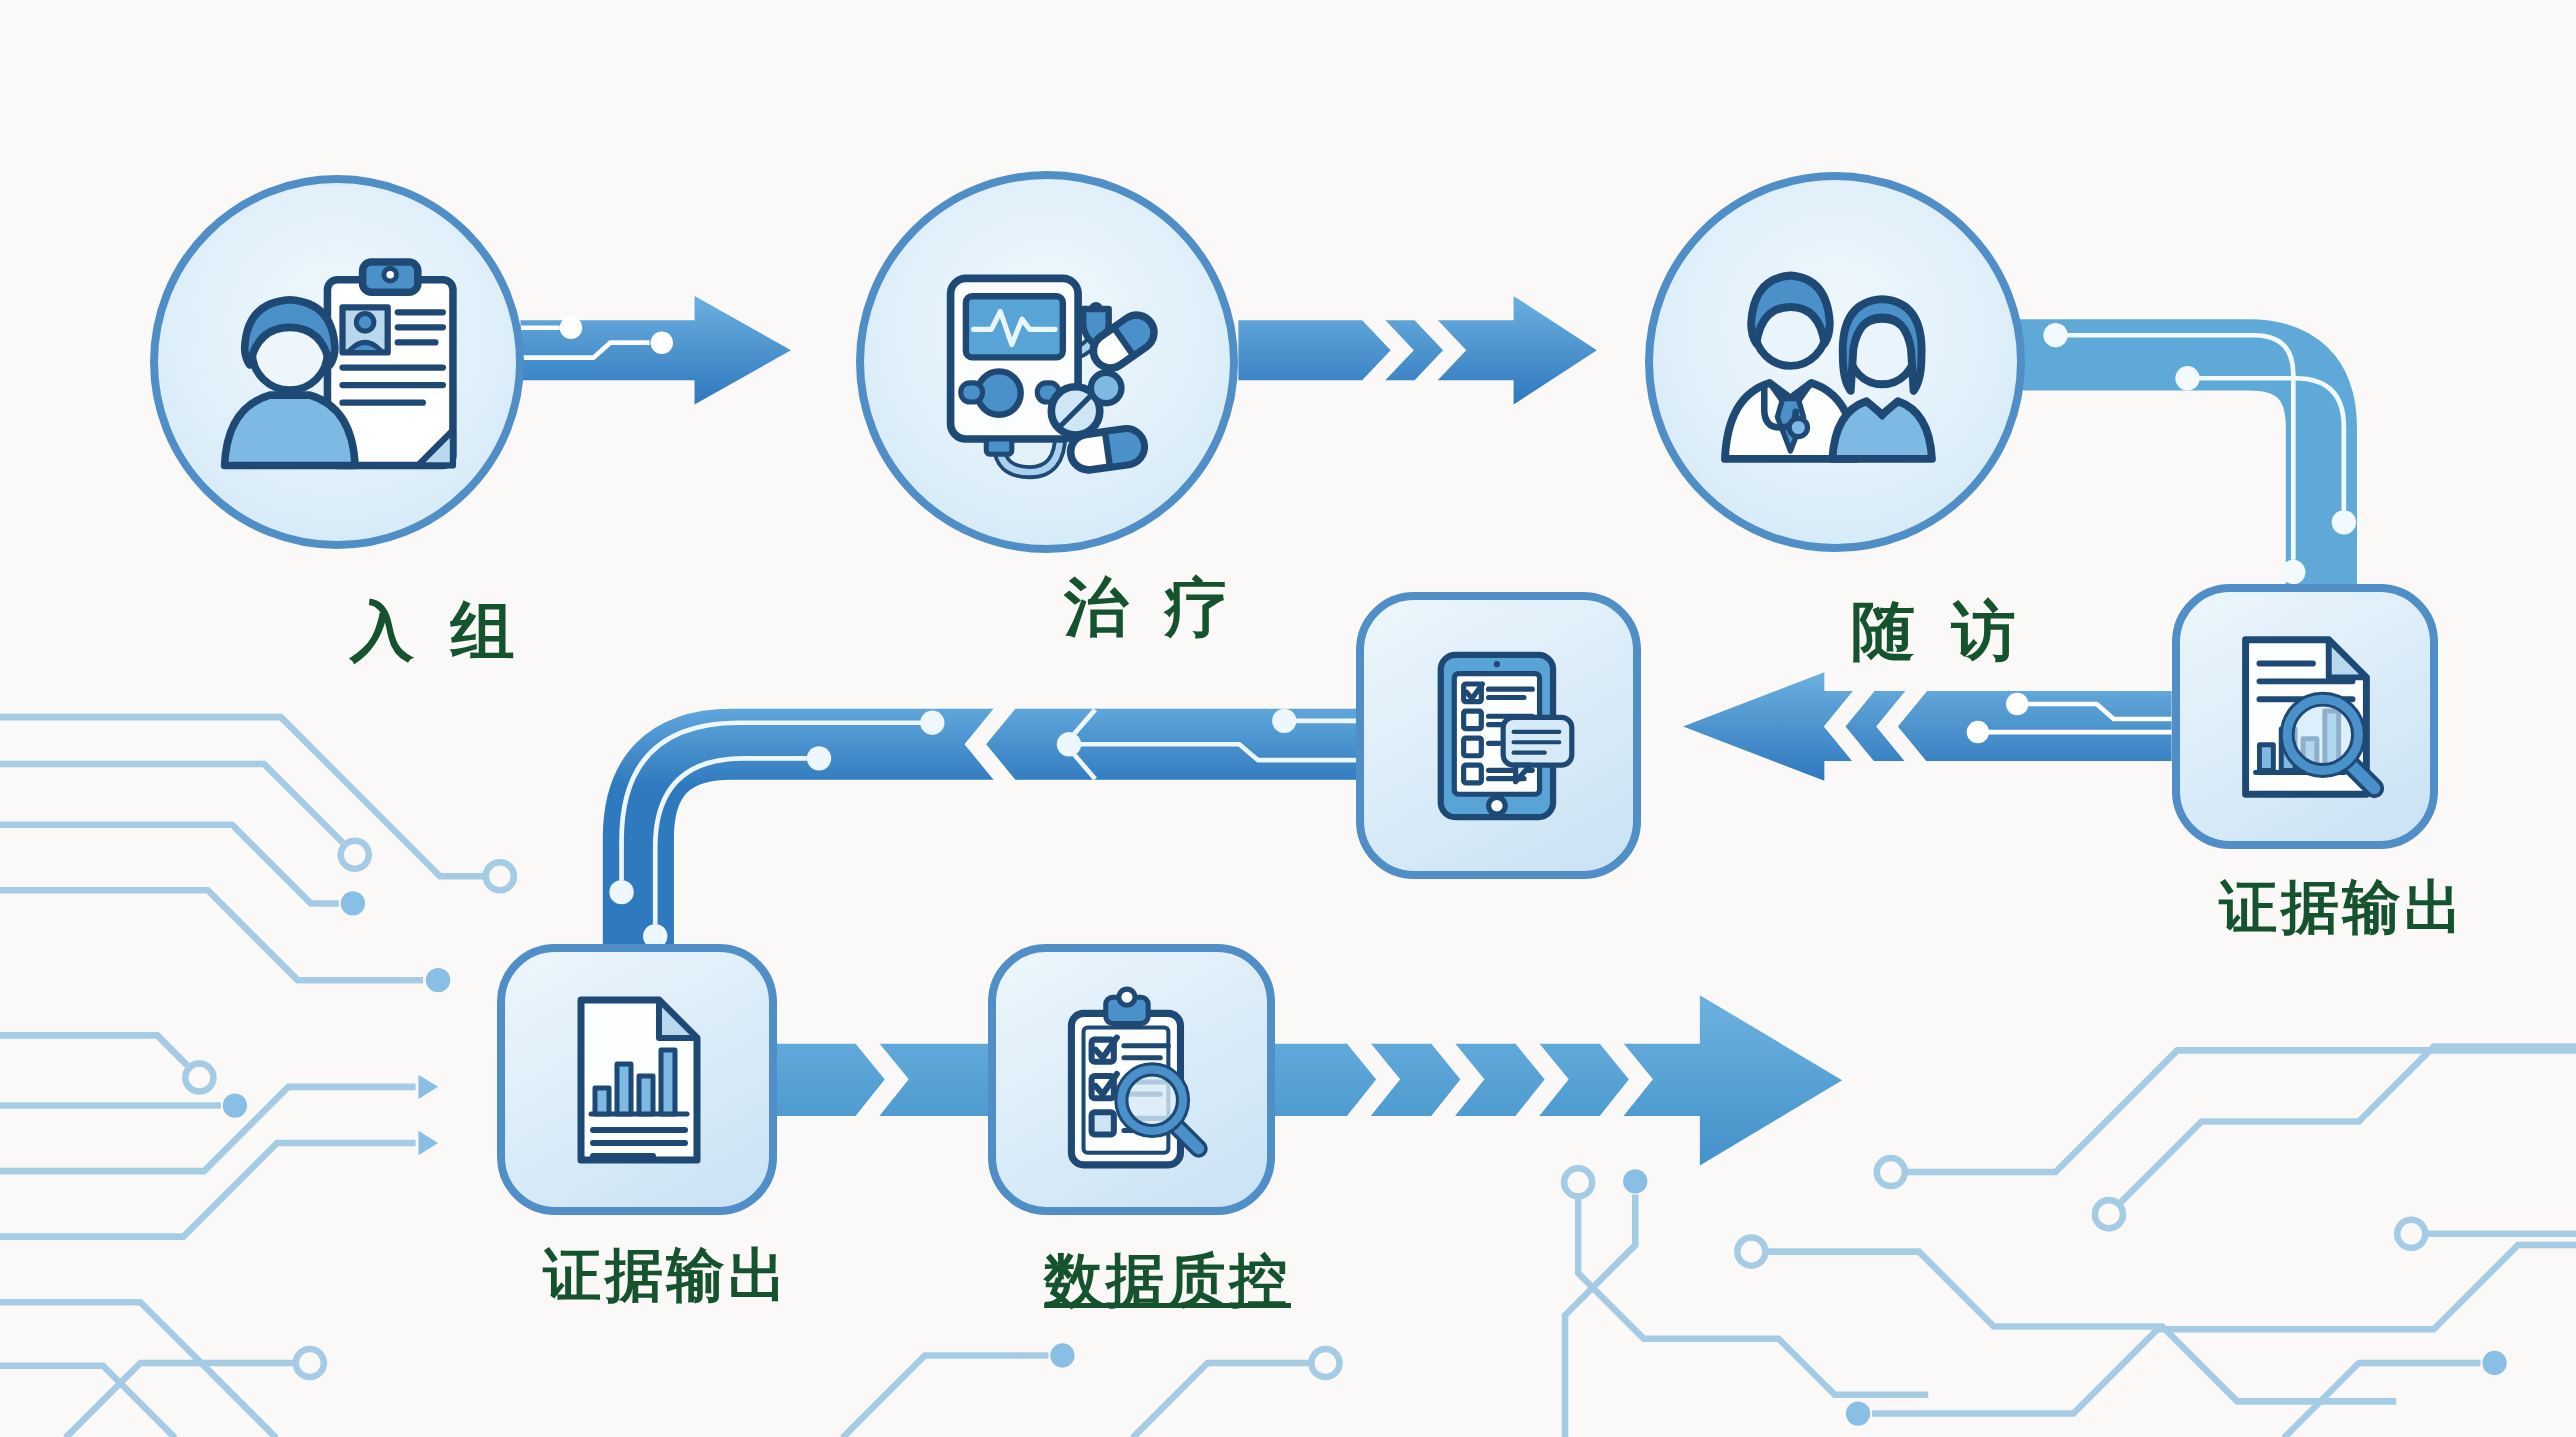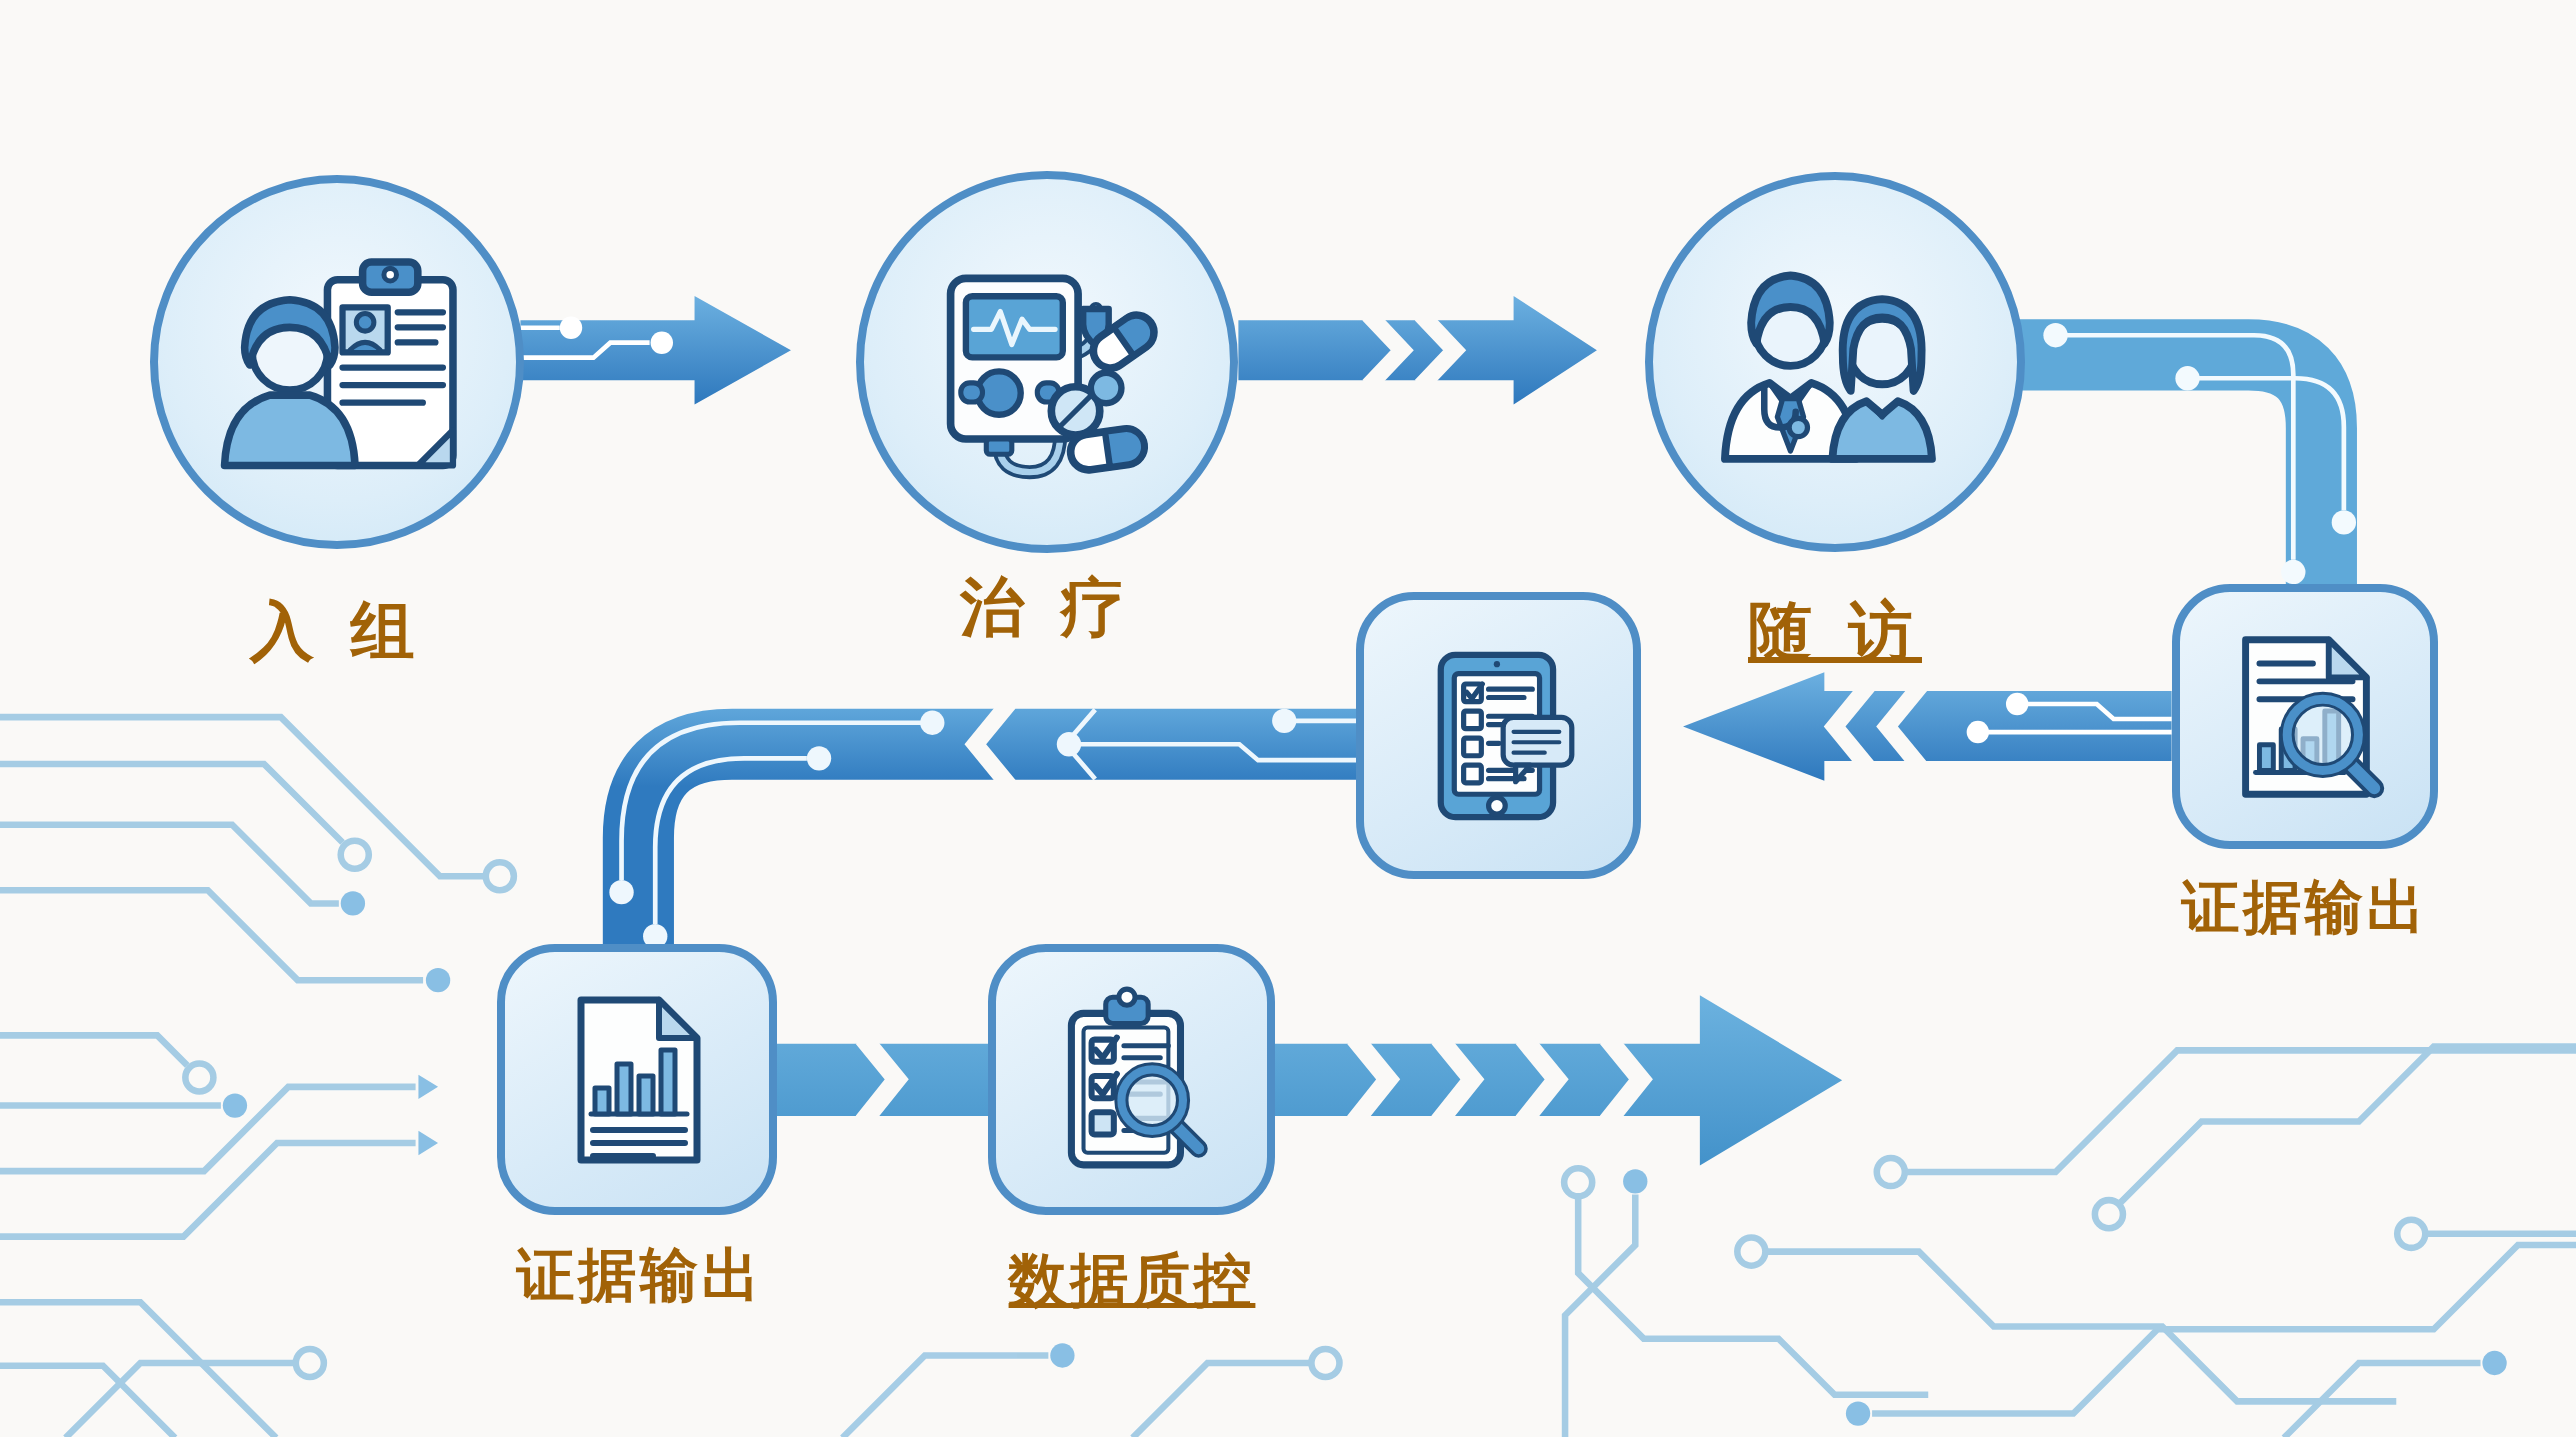--- a/index.html
+++ b/index.html
@@ -4,21 +4,21 @@
 <style>
   html,body{margin:0;padding:0;background:#faf9f7;}
   .canvas{position:relative;width:2576px;height:1438px;background:#faf9f7;overflow:hidden;
           font-family:"Liberation Sans","DejaVu Sans",sans-serif;}
   #connectors{position:absolute;left:0;top:0;z-index:0;}
   .node{position:absolute;z-index:2;box-sizing:border-box;display:flex;align-items:center;justify-content:center;}
   .node.circle{border:8.4px solid #4f8ec6;border-radius:50%;
     background:radial-gradient(circle at 50% 40%,#f1f8fd 0%,#ddeef9 62%,#cde6f6 100%);}
   .node.square{border:8.4px solid #4f8ec6;border-radius:58px;
     background:linear-gradient(150deg,#edf6fc 0%,#d9ebf8 55%,#c9e2f4 100%);}
-  .node-label{position:absolute;z-index:2;text-align:center;font-weight:700;color:#a16207;}
+  .node-label{position:absolute;z-index:2;text-align:right;font-weight:700;color:#14532d;}
   .lbl-row1{font-size:64px;letter-spacing:9.4px;}
   .lbl-box{font-size:58px;letter-spacing:3.7px;}
   .lbl-epro{font-size:73px;letter-spacing:1.9px;}
 </style>
 </head>
 <body>
 
 <div class="canvas">
 
   <svg id="connectors" width="2576" height="1438" viewBox="0 0 2752 1536">
@@ -220,21 +220,21 @@
         <path d="M60,128 h12 l4,14 -10,26 -10,-26 Z" fill="#4a90c9" stroke-width="4"></path>
         <path d="M46,118 v18 q0,14 12,14 q12,0 12,-12" stroke-width="5"></path>
         <circle cx="72" cy="150" r="7" fill="#7db9e2" stroke-width="4"></circle>
         <circle cx="136" cy="92" r="25" fill="#eaf4fc"></circle>
         <path d="M106,96 Q104,54 136,52 Q168,54 166,96 Q166,114 160,122 L158,90 Q154,66 136,66 Q118,66 114,90 L112,122 Q106,114 106,96 Z" fill="#4a90c9"></path>
         <path d="M98,174 Q100,138 124,130 L136,140 L148,130 Q172,138 174,174 Z" fill="#7db9e2"></path>
         <path d="M126,131 L136,142 L146,131" stroke-width="4"></path>
       </g>
     </svg>
   </div>
-  <div class="node-label lbl-row1" style="left:1645px;top:588px;width:380px;text-decoration:underline;">随 访</div>
+  <div class="node-label lbl-row1" style="left:1645px;top:588px;width:380px;">随 访</div>
 
   <div class="node square" style="left:2172px;top:584px;width:266px;height:265px;">
     <svg width="198" height="198" viewBox="0 0 200 200">
       <g stroke="#1f4975" stroke-width="7" stroke-linejoin="round" stroke-linecap="round" fill="none">
         <path d="M40,22 H124 L162,60 V178 H40 Z" fill="#fdfefe"></path>
         <path d="M124,22 V60 H162 Z" fill="#b9d8ee" stroke-width="6"></path>
         <path d="M54,46 H108 M54,64 H148 M54,82 H148" stroke-width="6"></path>
         <path d="M50,156 H140" stroke-width="5"></path>
         <g fill="#7db9e2" stroke-width="5">
           <rect x="54" y="128" width="14" height="26"></rect>

